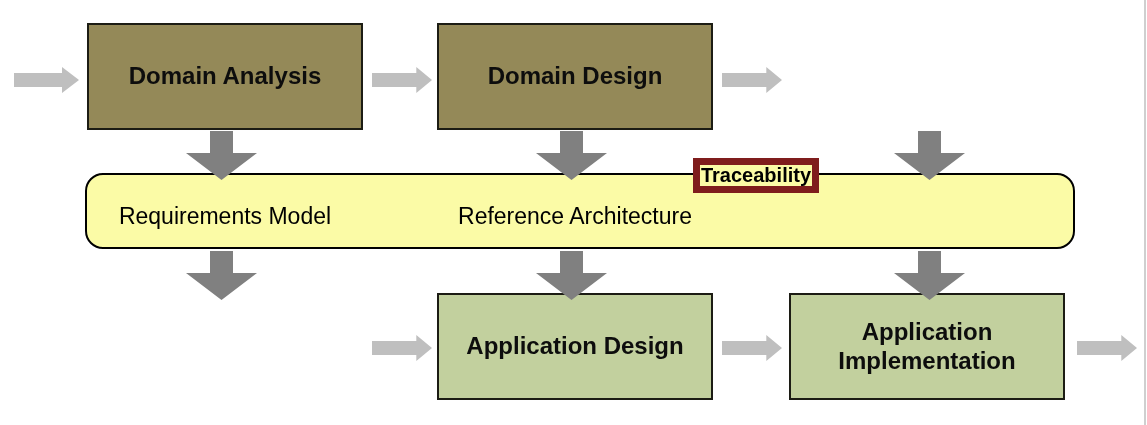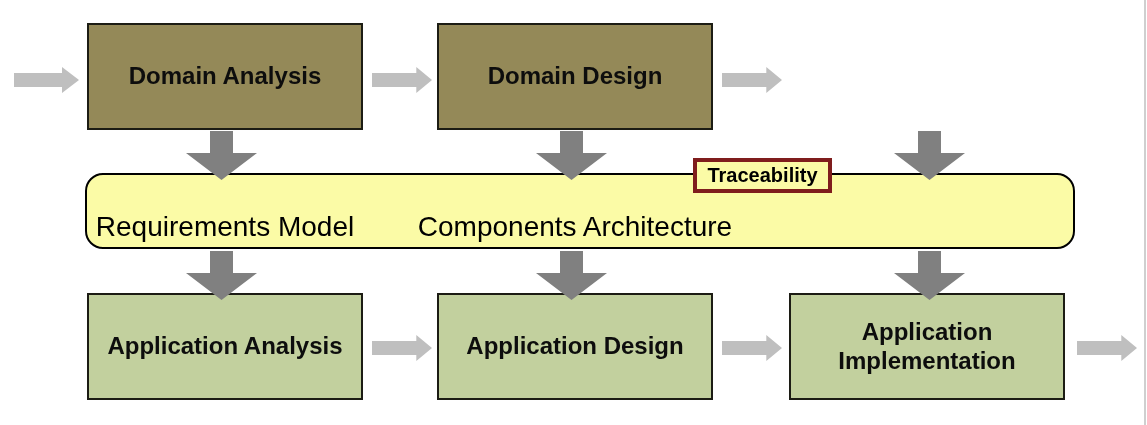--- a/index.html
+++ b/index.html
@@ -15,29 +15,29 @@
   }
   .row-domain{top:23px;background:var(--box-top-fill);}
   .row-app{top:293px;background:var(--box-bottom-fill);}
   .c1{left:87px}.c2{left:437px}.c3{left:789px}
 
   .band{
     position:absolute;left:85px;top:173px;width:990px;height:76px;box-sizing:border-box;
     background:var(--band-fill);border:2px solid #000;border-radius:18px;z-index:1;
   }
   .band-label{
-    position:absolute;top:189px;height:76px;width:320px;z-index:3;
+    position:absolute;top:178px;height:76px;width:320px;z-index:3;
     display:flex;align-items:center;justify-content:center;
-    font-size:28px;color:#000;
+    font-size:23px;color:#000;
   }
   .bl1{left:65px}.bl2{left:415px}.bl3{left:770px}
 
   .tag{
-    position:absolute;left:693px;top:158px;width:139px;height:35px;box-sizing:border-box;
-    background:var(--band-fill);border:4px solid #7f1d1d;z-index:5;
+    position:absolute;left:693px;top:158px;width:126px;height:35px;box-sizing:border-box;
+    background:var(--band-fill);border:7px solid #7f1d1d;z-index:5;
     display:flex;align-items:center;justify-content:center;
     font-weight:bold;font-size:20px;color:#000;
   }
 
   .arr{position:absolute;z-index:4;display:block;}
   .arr-down{width:71px;height:49px;}
   .arr-right{height:26px;}
 
   .d1{left:186px}.d2{left:536px}.d3{left:894px}
   .ad-top{top:131px}.ad-bottom{top:251px}
@@ -55,27 +55,26 @@
 </style>
 </head>
 <body>
 
 <div class="stage">
 
   <div class="page-edge"></div>
 
   <div class="band"></div>
   <div class="band-label bl1">Requirements Model</div>
-  <div class="band-label bl2">Components Architecture</div>
+  <div class="band-label bl2">Reference Architecture</div>
   <div class="tag">Traceability</div>
 
   <div class="box row-domain c1">Domain Analysis</div>
   <div class="box row-domain c2">Domain Design</div>
 
-  <div class="box row-app c1">Application Analysis</div>
   <div class="box row-app c3">Application Implementation</div>
   <div class="box row-app c2">Application Design</div>
 
   <svg class="arr arr-down d1 ad-top" viewBox="0 0 71 49" preserveAspectRatio="none">
     <polygon points="24,0 47,0 47,22 71,22 35.5,49 0,22 24,22" fill="var(--arrow-dark)"></polygon>
   </svg>
   <svg class="arr arr-down d2 ad-top" viewBox="0 0 71 49" preserveAspectRatio="none">
     <polygon points="24,0 47,0 47,22 71,22 35.5,49 0,22 24,22" fill="var(--arrow-dark)"></polygon>
   </svg>
   <svg class="arr arr-down d3 ad-top" viewBox="0 0 71 49" preserveAspectRatio="none">

